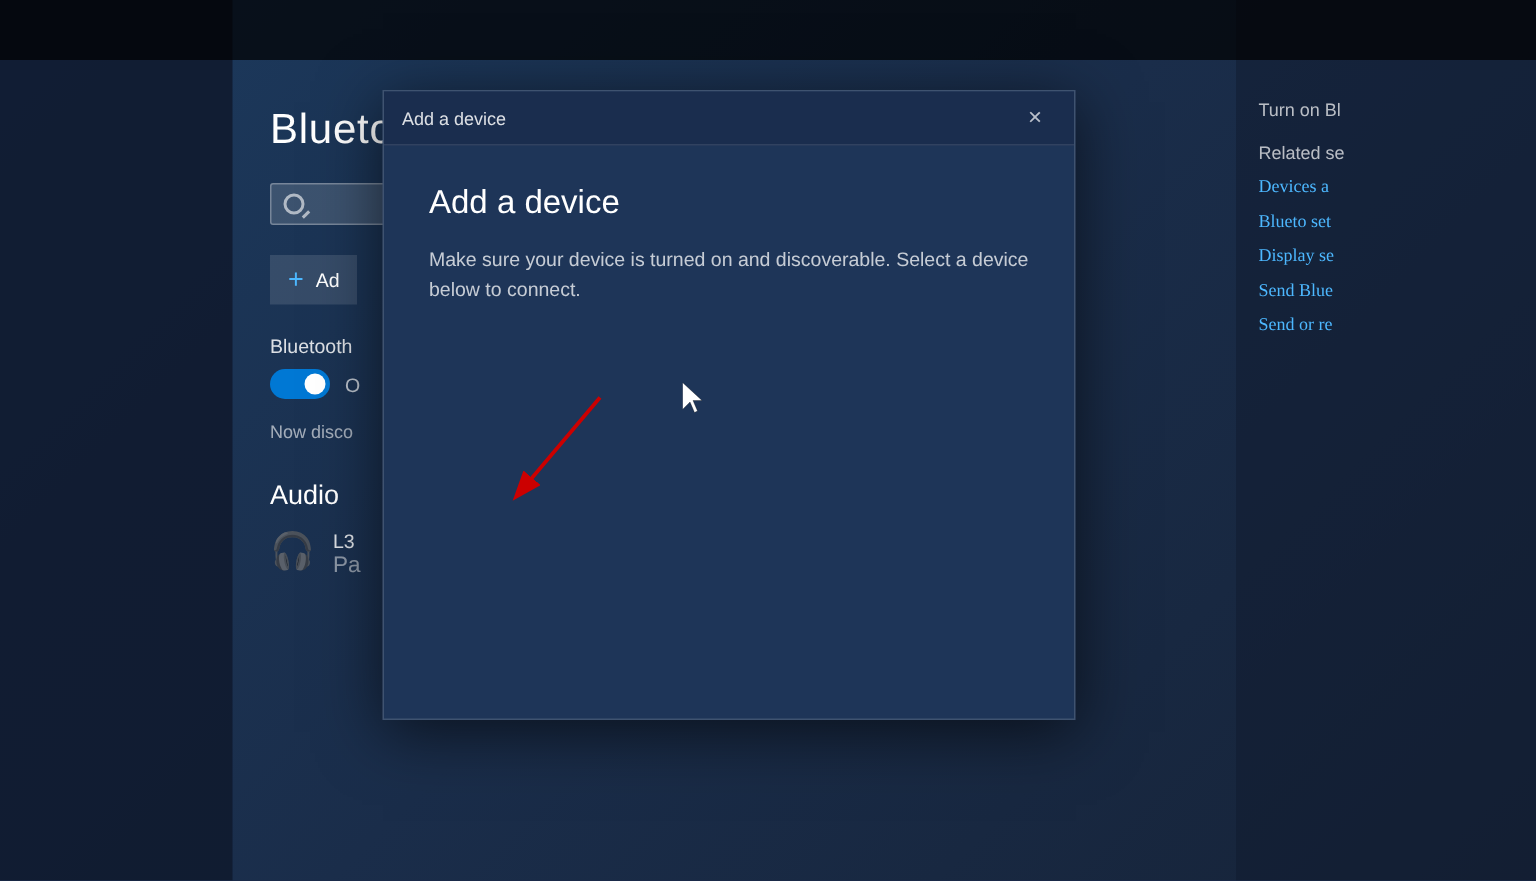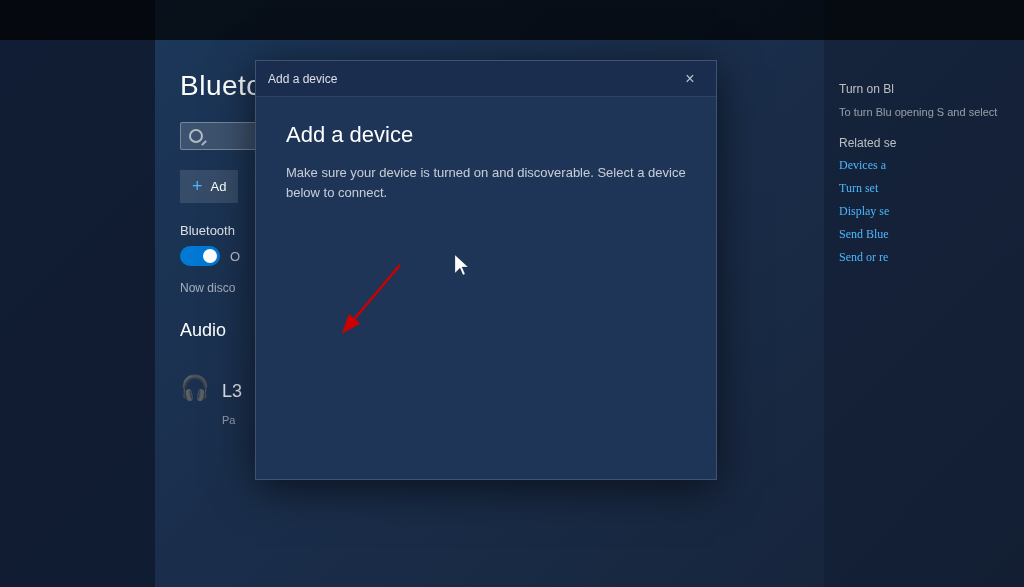--- a/index.html
+++ b/index.html
@@ -156,38 +156,36 @@
 
     .headphones-icon {
       width: 32px;
       height: 32px;
       margin-right: 10px;
       color: rgba(255,255,255,0.7);
       font-size: 24px;
     }
 
     .device-name {
-      font-size: 18px;
+      font-size: 13px;
       color: rgba(255,255,255,0.85);
-      margin-top: 28px;
     }
     .device-sub {
-      font-size: 11px;
+      font-size: 15px;
       color: rgba(255,255,255,0.5);
-      margin-top: 12px;
     }
 
     
     .right-panel {
       position: absolute;
       right: 0; top: 0;
       width: 200px;
       height: 100%;
       background: rgba(15, 25, 45, 0.5);
-      padding: 32px 15px;
+      padding: 16px 15px;
     }
 
     .right-section-label {
       font-size: 12px;
       color: rgba(255,255,255,0.7);
       margin-bottom: 8px;
       margin-top: 15px;
     }
 
     .related-link {
@@ -369,24 +367,23 @@
         <div class="device-name">L3</div>
         <div class="device-sub">Pa</div>
       </div>
     </div>
   </div>
 </div>
 
 <div class="right-panel">
   <div style="margin-top: 50px;">
     <div class="right-section-label">Turn on Bl</div>
-    <div style="font-size:11px; color:rgba(255,255,255,0.55); line-height:1.5; margin-bottom:15px;">To turn Blu opening S and select</div>
     <div class="right-section-label">Related se</div>
     <a class="related-link">Devices a</a>
-    <a class="related-link">Turn set</a>
+    <a class="related-link">Blueto set</a>
     <a class="related-link">Display se</a>
     <a class="related-link">Send Blue</a>
     <a class="related-link">Send or re</a>
   </div>
 </div>
 
 <div class="dialog">
   <div class="dialog-titlebar">
     <span class="dialog-title-text">Add a device</span>
     <button class="dialog-close-btn">

